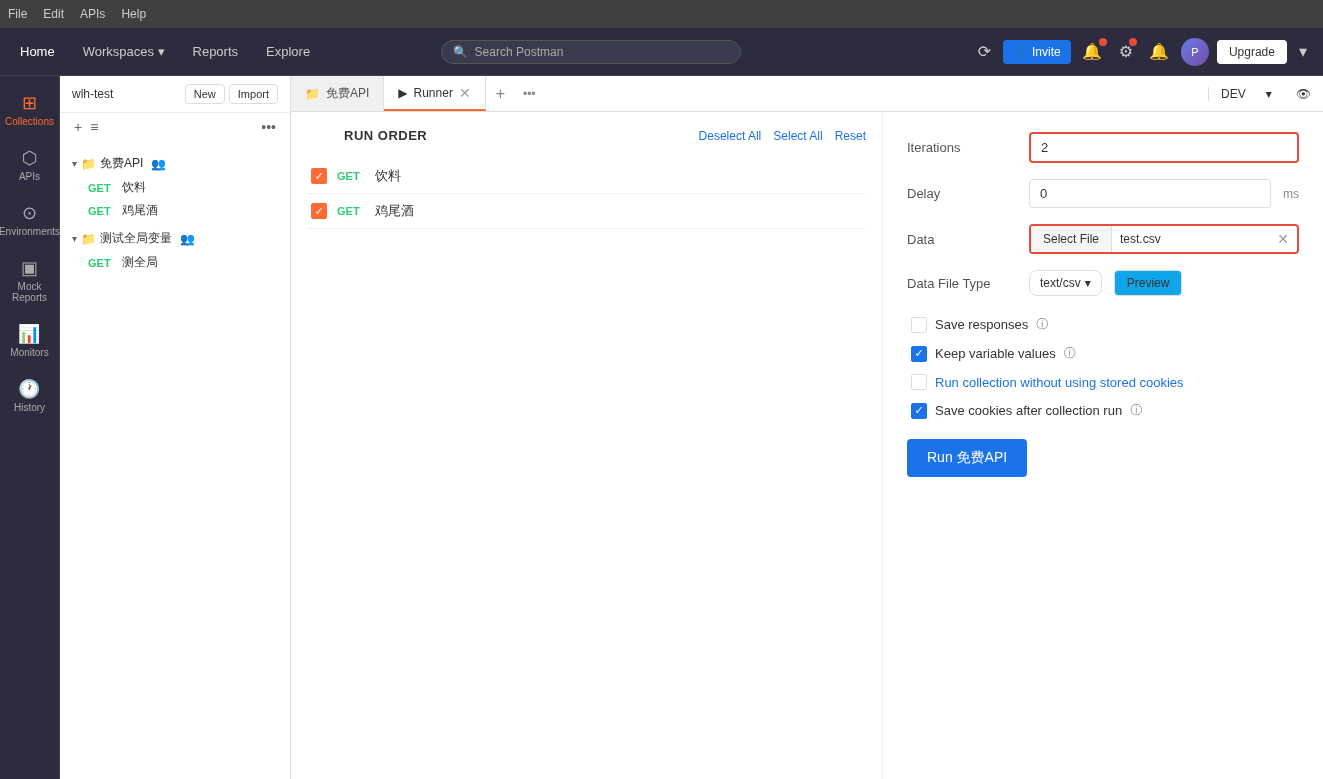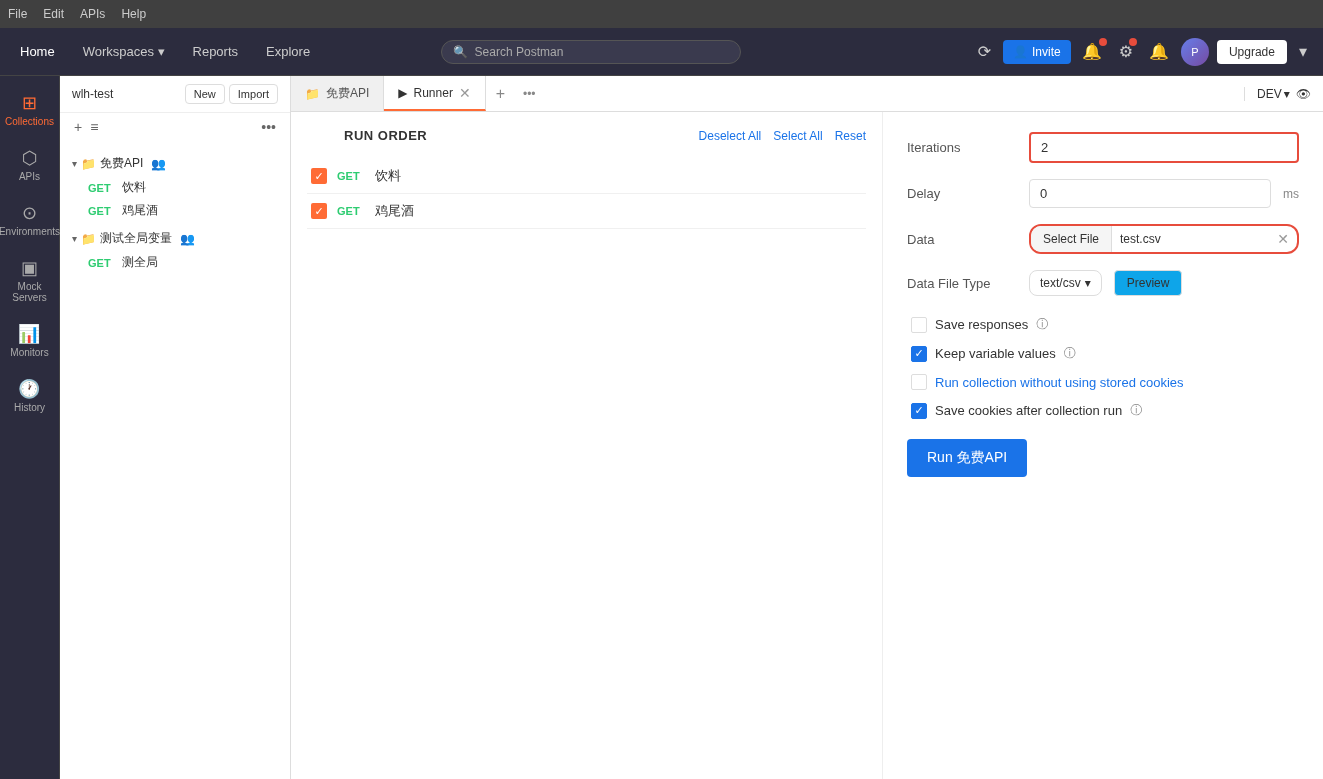--- a/index.html
+++ b/index.html
@@ -92,21 +92,21 @@
     .tab {
       display: flex; align-items: center; padding: 0 14px; height: 100%;
       border-right: 1px solid #ddd; cursor: pointer; gap: 6px; min-width: 0;
       font-size: 12px; color: #555; background: #f0f0f0;
     }
     .tab.active { background: #fff; border-bottom: 2px solid #ff6b35; color: #333; }
     .tab-close { color: #999; font-size: 14px; cursor: pointer; }
     .tab-plus { padding: 0 10px; font-size: 16px; color: #888; cursor: pointer; }
     .tab-more { padding: 0 8px; color: #888; cursor: pointer; }
     .tab-env-selector {
-      margin-left: auto; display: flex; align-items: center; gap: 2px;
+      margin-left: auto; display: flex; align-items: center; gap: 20px;
       padding: 0 12px; border-left: 1px solid #ddd;
       font-size: 12px; color: #333; cursor: pointer;
     }
 
     
     .runner-content { flex: 1; display: flex; background: #fff; }
     .runner-left { flex: 1; padding: 16px; border-right: 1px solid #eee; overflow-y: auto; }
     .runner-right { width: 440px; padding: 20px 24px; overflow-y: auto; }
 
     .run-order-header { display: flex; align-items: center; justify-content: space-between; margin-bottom: 16px; }
@@ -128,21 +128,21 @@
     .form-label { font-size: 13px; color: #555; min-width: 110px; }
     .form-input {
       flex: 1; border: 1px solid #ddd; border-radius: 4px; padding: 6px 10px;
       font-size: 13px; color: #333; outline: none;
     }
     .form-input-highlighted { border: 2px solid #e74c3c !important; }
     .ms-label { font-size: 12px; color: #888; }
 
     .data-row { display: flex; align-items: center; margin-bottom: 16px; gap: 12px; }
     .file-selector {
-      display: flex; align-items: center; border: 2px solid #e74c3c; border-radius: 12px;
+      display: flex; align-items: center; border: 2px solid #e74c3c; border-radius: 4px;
       overflow: hidden; flex: 1;
     }
     .select-file-btn {
       background: #f5f5f5; border: none; border-right: 1px solid #ddd;
       padding: 6px 12px; font-size: 12px; cursor: pointer; color: #333;
     }
     .file-name { padding: 6px 8px; font-size: 12px; color: #333; flex: 1; }
     .file-clear { background: none; border: none; cursor: pointer; color: #999; padding: 4px 8px; font-size: 14px; }
 
     .file-type-row { display: flex; align-items: center; margin-bottom: 20px; gap: 12px; }
@@ -231,21 +231,21 @@
     <div class="sidebar-icon-item">
       <span class="icon-svg">⬡</span>
       <span>APIs</span>
     </div>
     <div class="sidebar-icon-item">
       <span class="icon-svg">⊙</span>
       <span>Environments</span>
     </div>
     <div class="sidebar-icon-item">
       <span class="icon-svg">▣</span>
-      <span>Mock Servers</span>
+      <span>Mock Reports</span>
     </div>
     <div class="sidebar-icon-item">
       <span class="icon-svg">📊</span>
       <span>Monitors</span>
     </div>
     <div class="sidebar-icon-item">
       <span class="icon-svg">🕐</span>
       <span>History</span>
     </div>
   </div>

